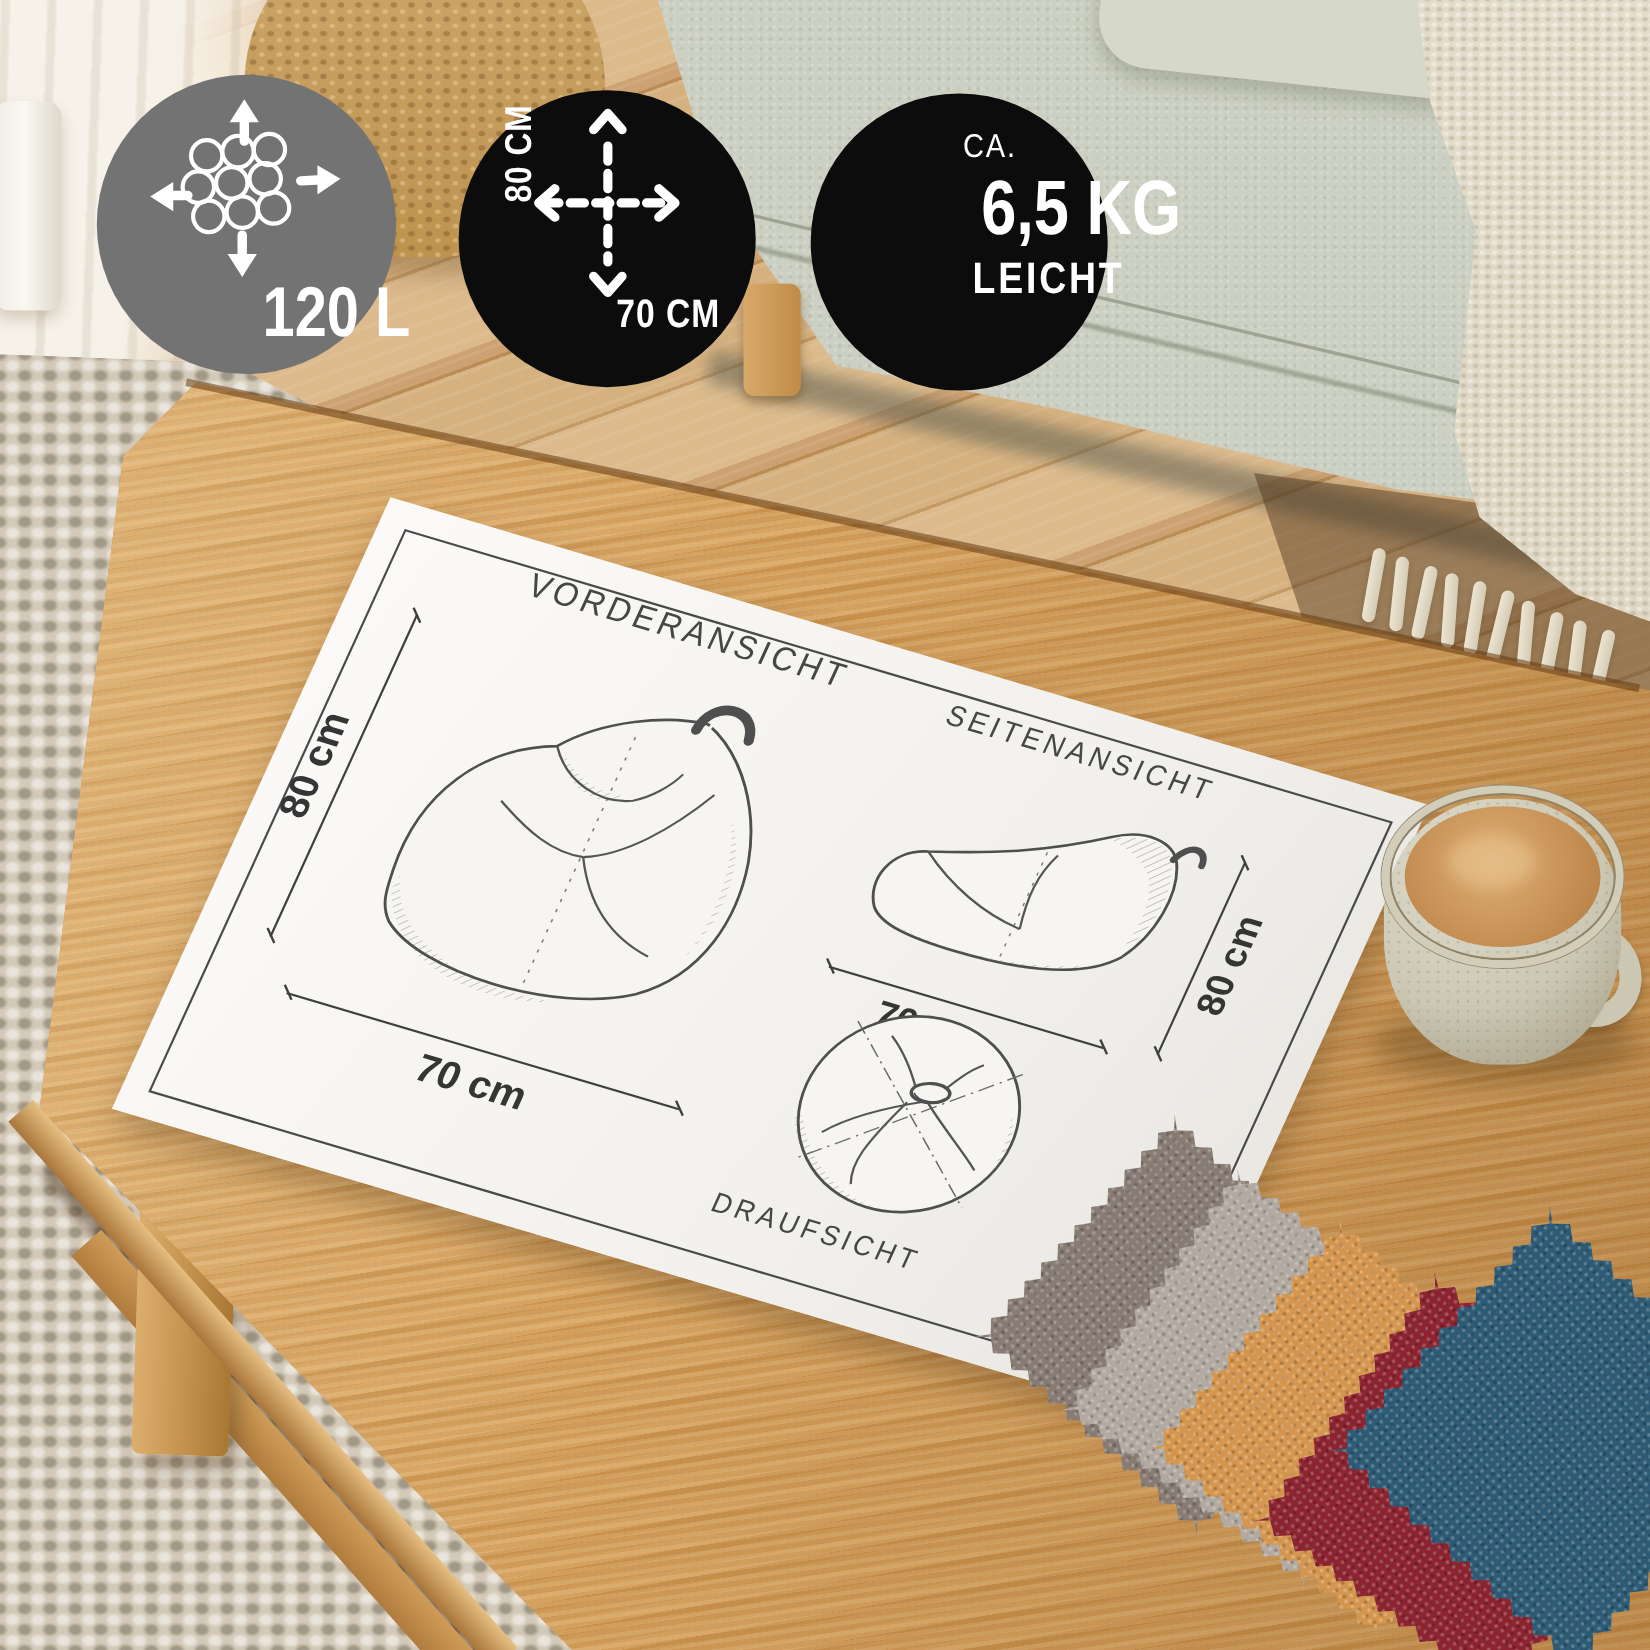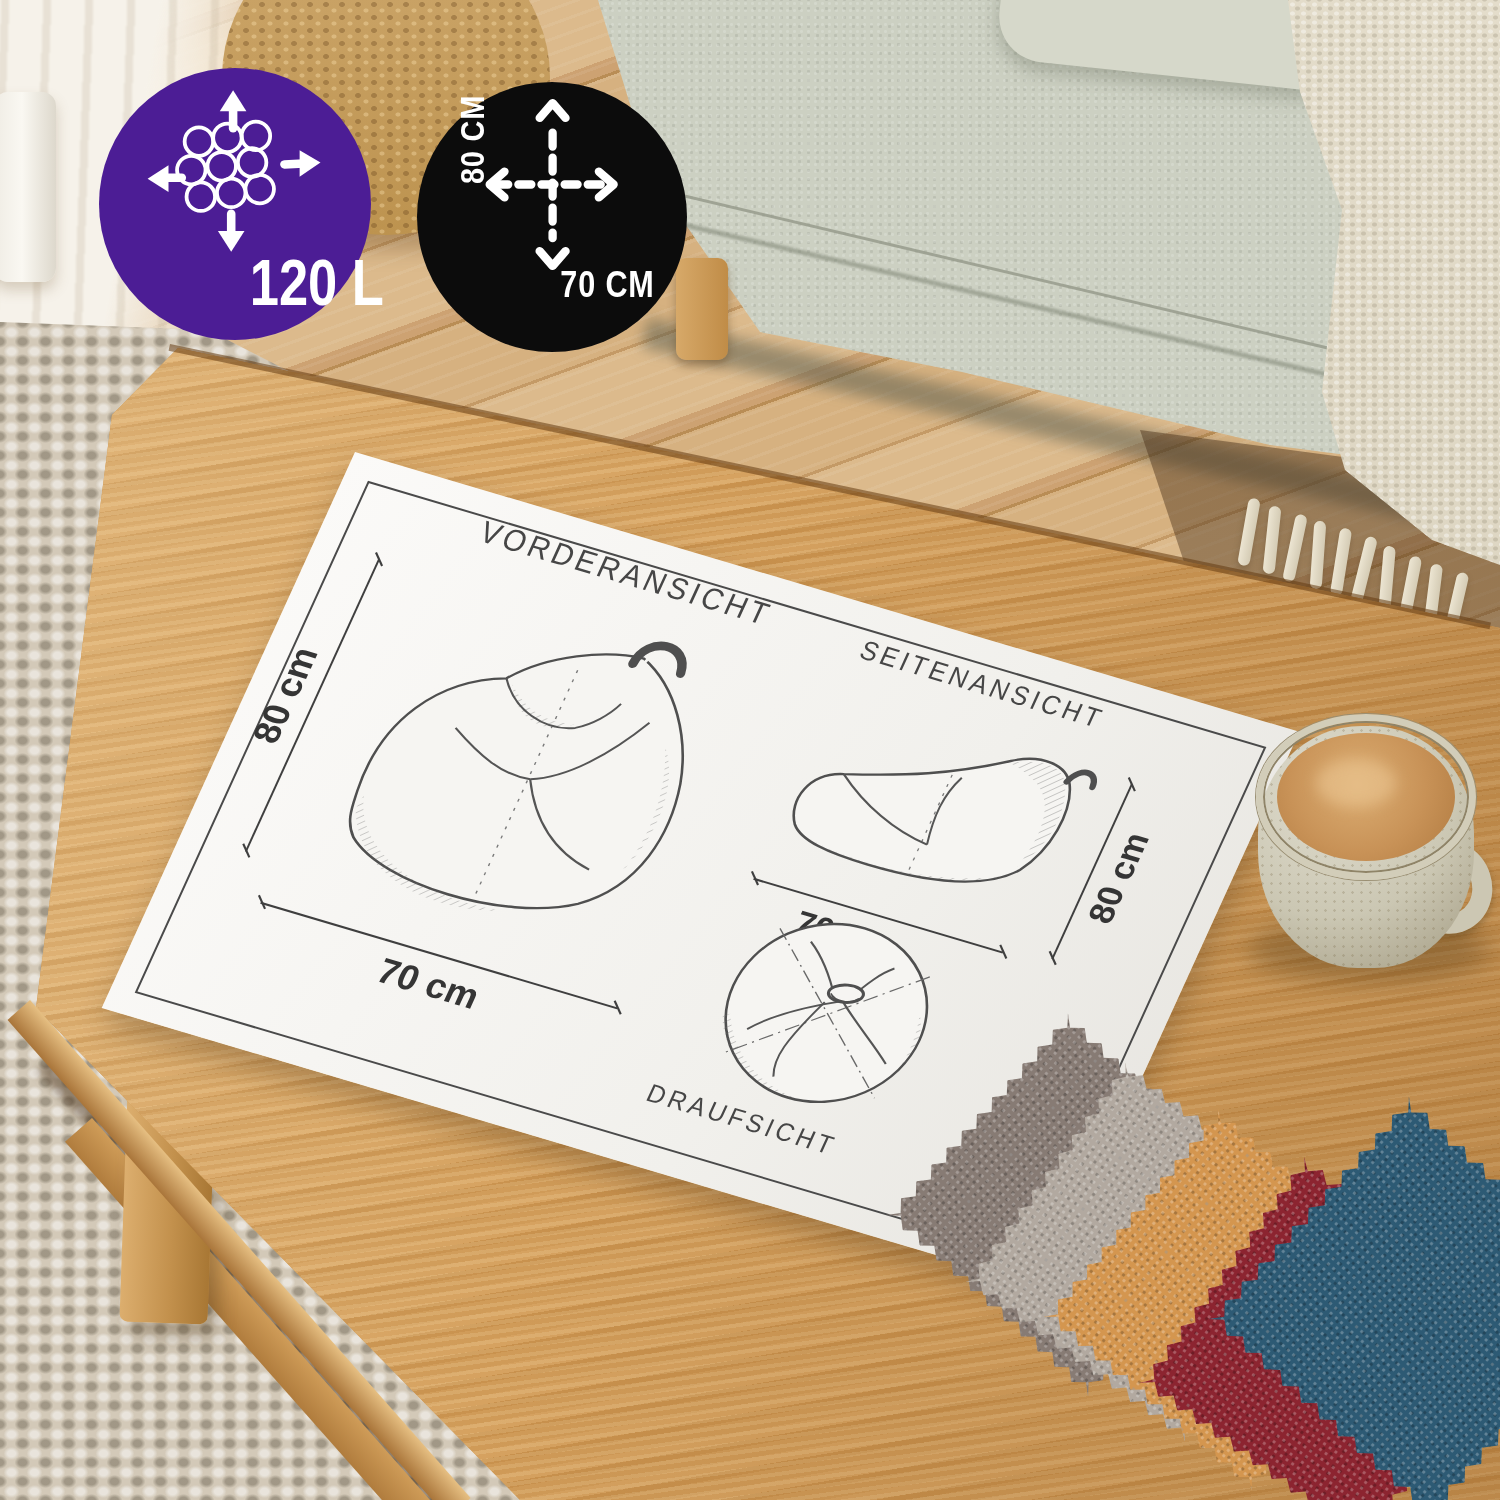--- a/index.html
+++ b/index.html
@@ -283,21 +283,21 @@
 
   <div class="mug-shadow" style="z-index:39;"></div>
   <div class="mug" style="z-index:40;">
     <div class="mug-handle"></div>
     <div class="mug-body"></div>
     <div class="mug-rim"></div>
     <div class="mug-coffee"></div>
     <div class="mug-swirl"></div>
   </div>
 
-  <div class="badge" style="left: 99px; top: 68px; z-index: 50; background-color: #4c1d95;">
+  <div class="badge" style="left: 88px; top: 68px; z-index: 50; background-color: #737373;">
     <svg style="left:41px;top:18px;" width="190" height="172" viewBox="0 0 200 180">
       <g stroke="#fff" stroke-width="9" fill="none" stroke-linecap="round">
         <path d="M98,44 L98,22"></path>
           <path d="M44,96 L26,96"></path>
           <path d="M152,82 L172,81"></path>
           <path d="M96,134 L96,156"></path>
       </g>
       <g fill="#fff">
         <polygon points="98,4 84,26 112,26"></polygon>
         <polygon points="8,97 30,83 30,111"></polygon>
@@ -333,14 +333,25 @@
       </g>
     </svg>
     <div class="badge-dim-h">
       <span class="cond" style="transform:scaleX(.85)">80 CM</span>
     </div>
     <div class="badge-dim-w">
       <span class="cond" style="transform:scaleX(.85)">70 CM</span>
     </div>
   </div>
 
+  <div class="badge" style="left: 737px; top: 85px; width: 270px; height: 270px; z-index: 50; background-color: rgb(12, 12, 12);">
+    <div class="badge-weight-prefix">
+      <span class="cond" style="transform:scaleX(.88)">CA.</span>
+    </div>
+    <div class="badge-weight-value">
+      <span class="cond">6,5 KG</span>
+    </div>
+    <div class="badge-weight-suffix">
+      <span class="cond" style="transform:scaleX(.85)">LEICHT</span>
+    </div>
+  </div>
 
 </div>
 
 </body></html>

